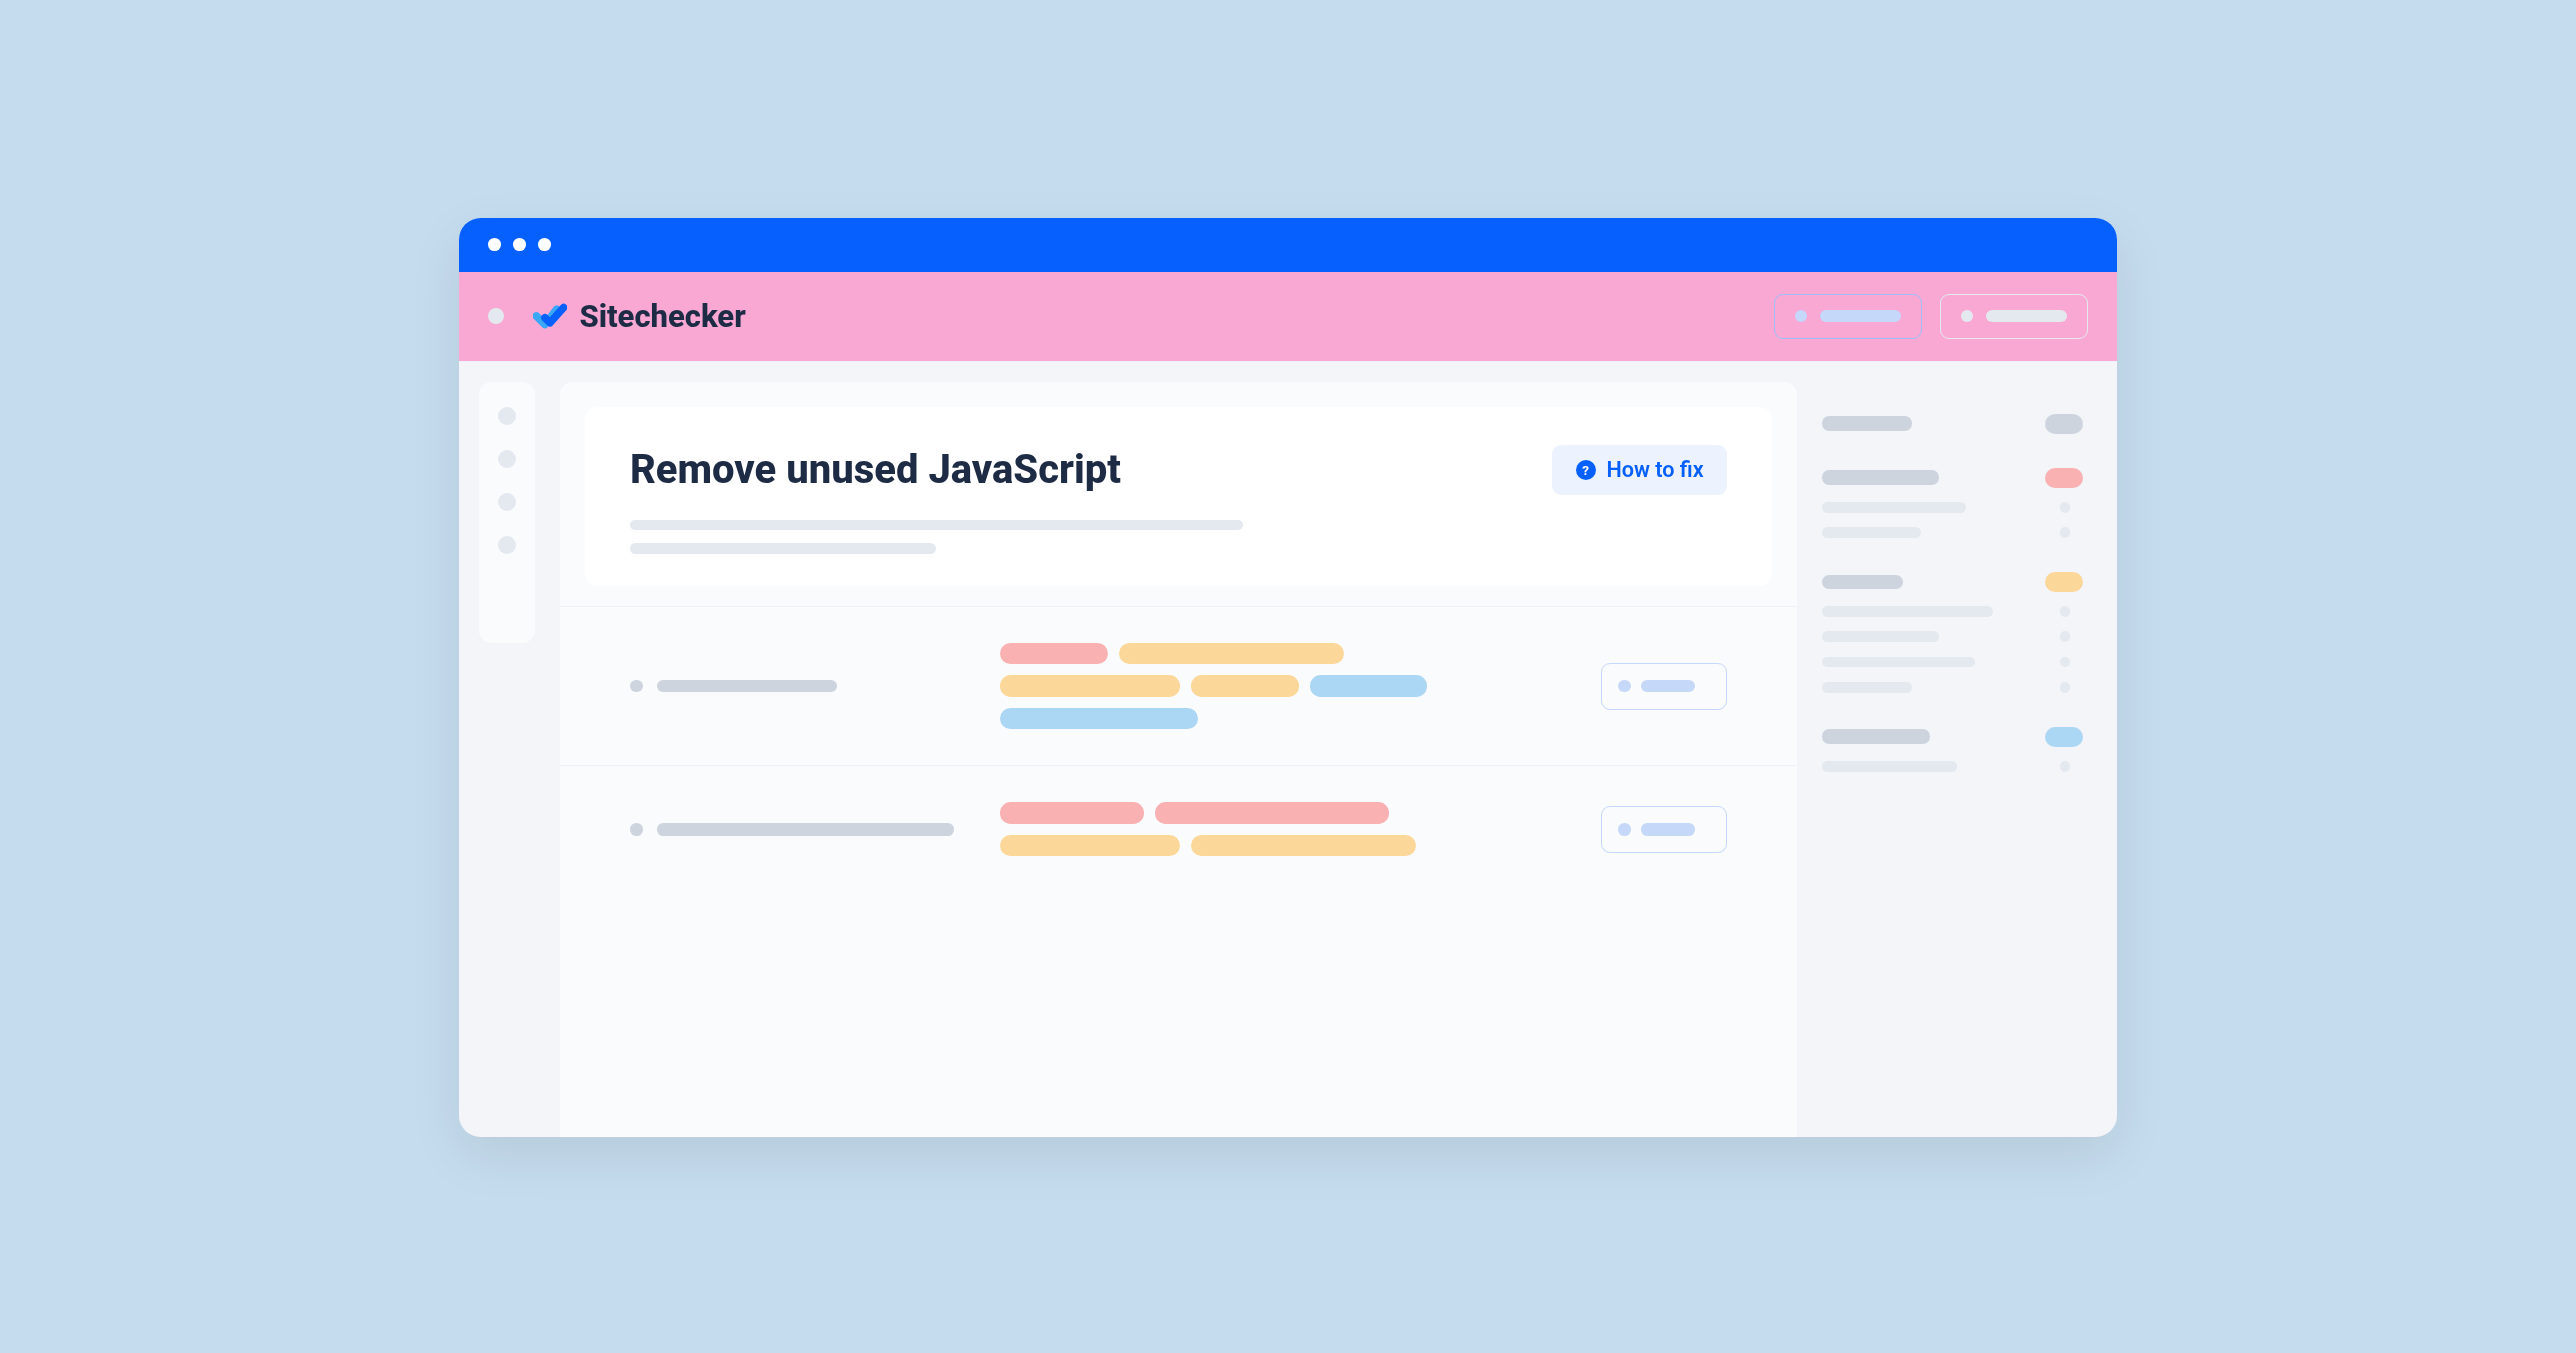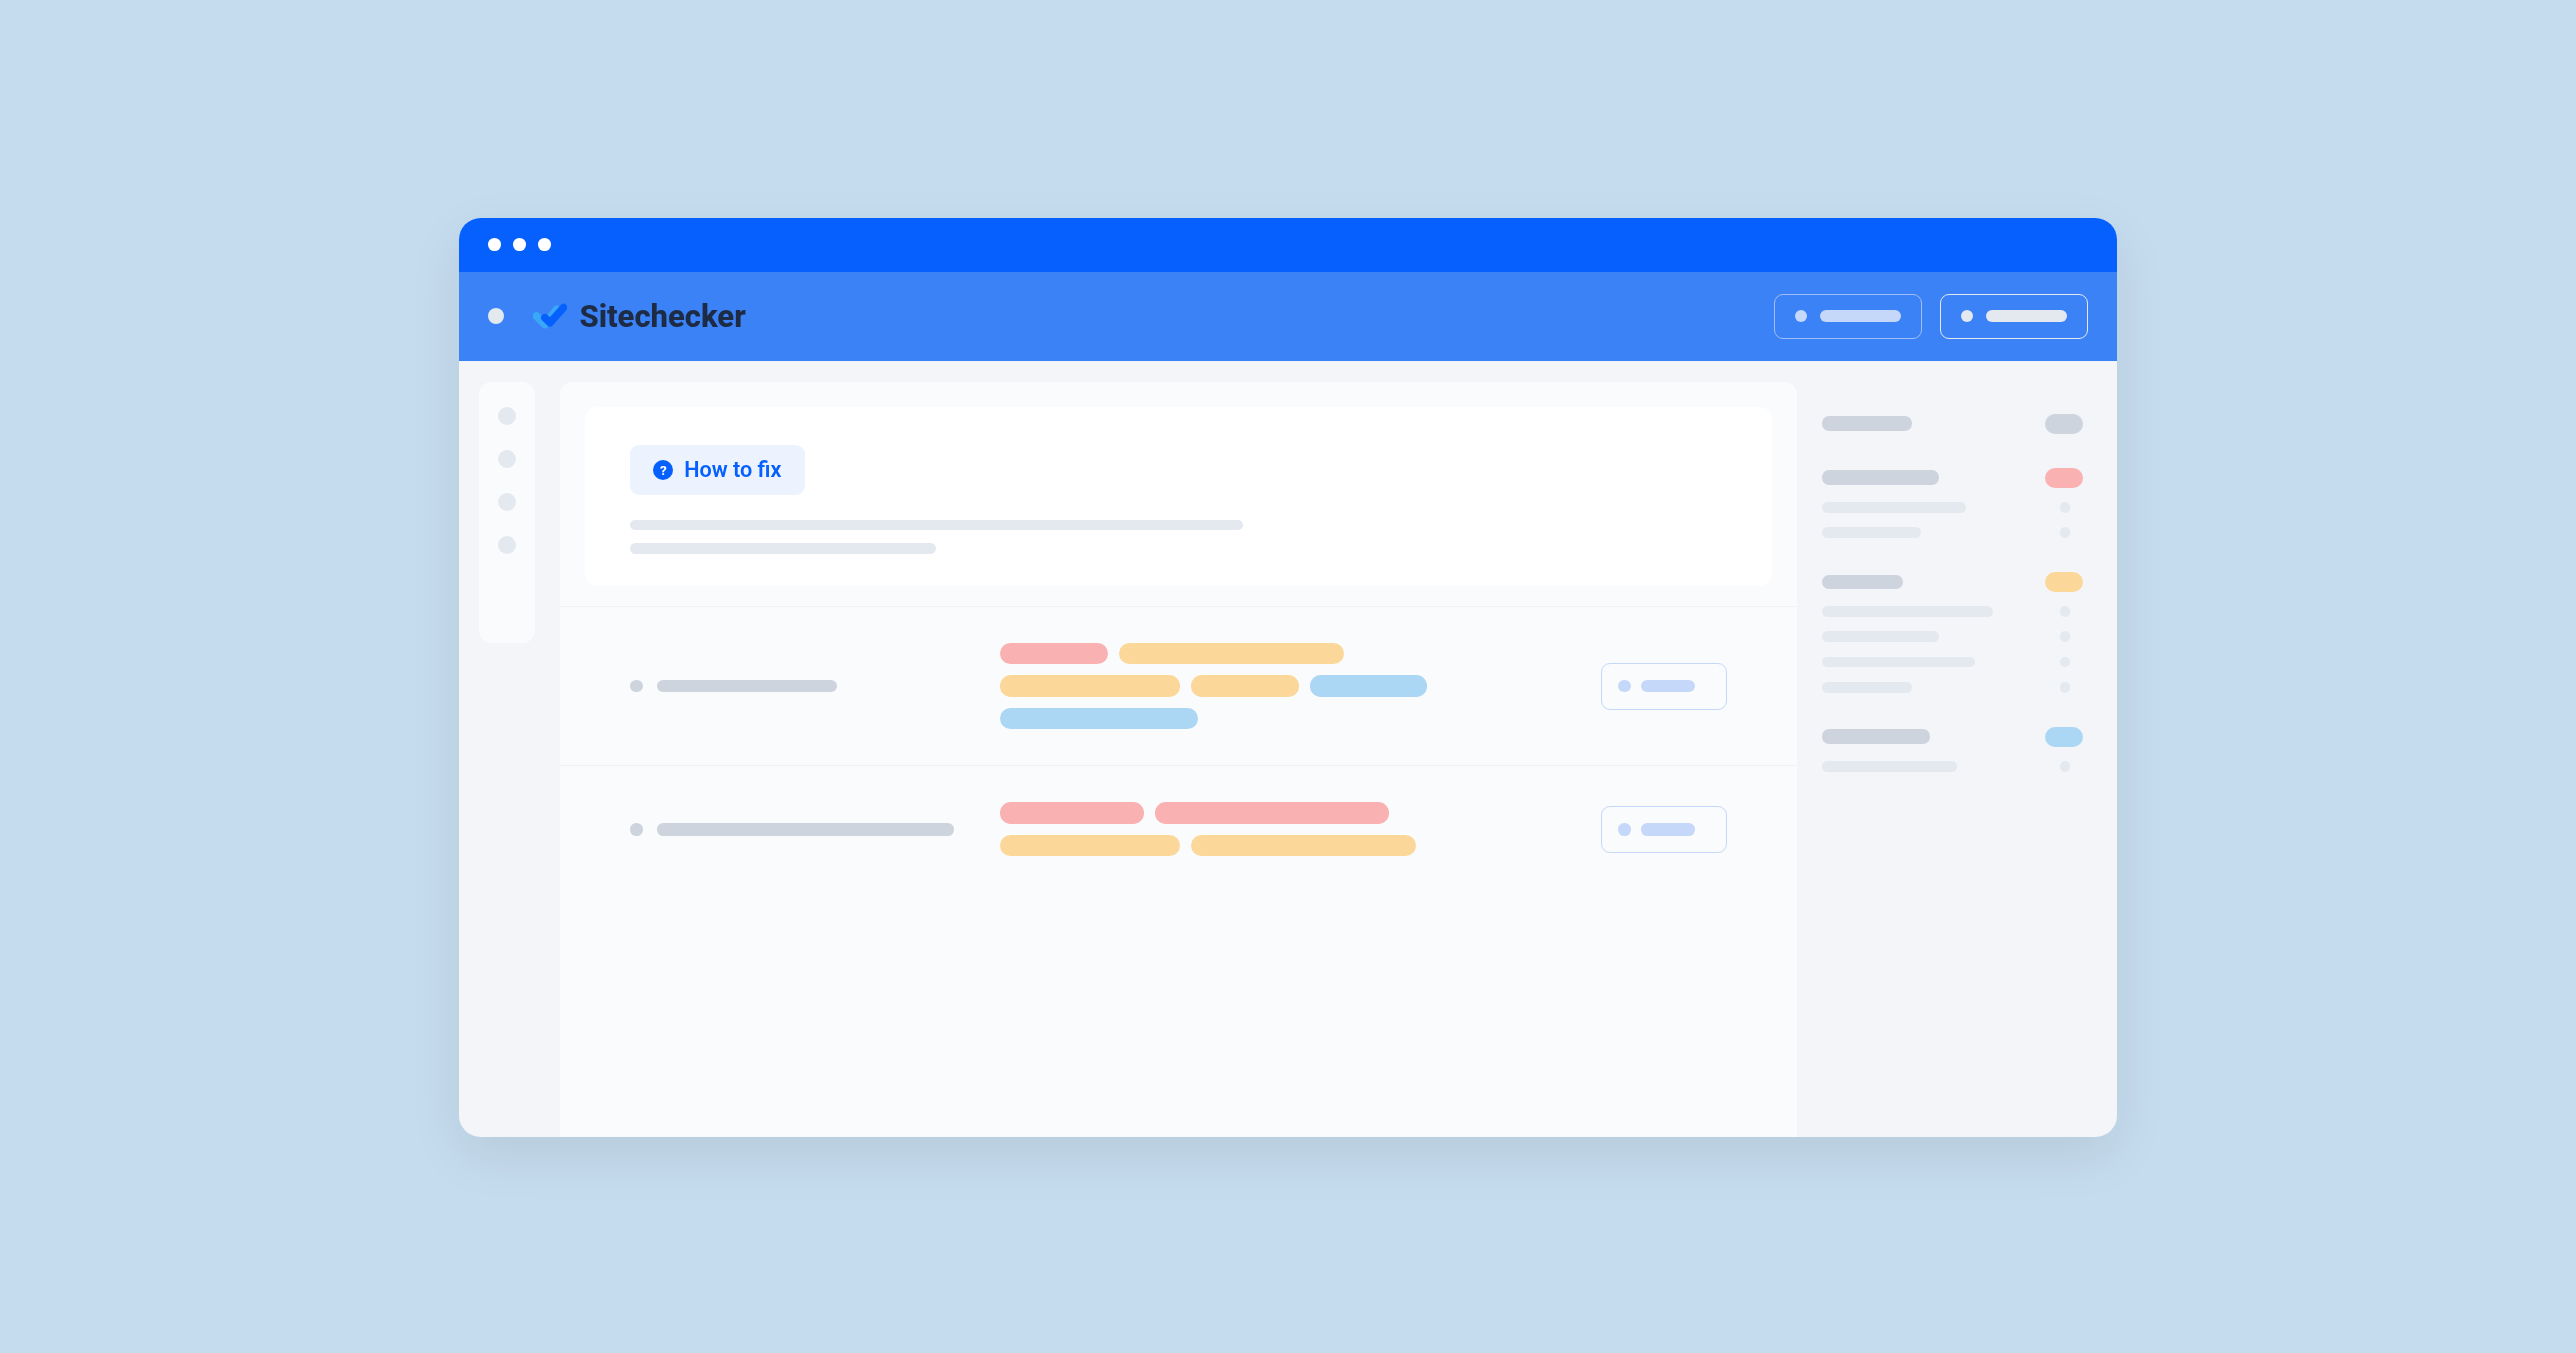--- a/index.html
+++ b/index.html
@@ -27,21 +27,21 @@
   padding: 0 29px;
   gap: 12.6px;
 }
 .window-dot {
   width: 12.6px;
   height: 12.6px;
   border-radius: 50%;
   background: #fff;
 }
 .appbar {
-  background: #3b82f6;
+  background: #f9a8d4;
   height: 90px;
   display: flex;
   align-items: center;
   padding: 0 29px;
   gap: 18px;
   border-bottom: 0.9px solid #eef1f5;
 }
 .menu-dot {
   width: 16px;
   height: 16px;
@@ -253,20 +253,21 @@
     <div class="leftrail">
       <div class="rail-dot"></div>
       <div class="rail-dot"></div>
       <div class="rail-dot"></div>
       <div class="rail-dot"></div>
     </div>
 
     <div class="main">
       <div class="card">
         <div class="card-head">
+          <div class="card-title">Remove unused JavaScript</div>
           <div class="howto">
             <span class="howto-icon">?</span>
             <span>How to fix</span>
           </div>
         </div>
         <div class="sk-line l1"></div>
         <div class="sk-line l2"></div>
       </div>
 
       <div class="rows">

